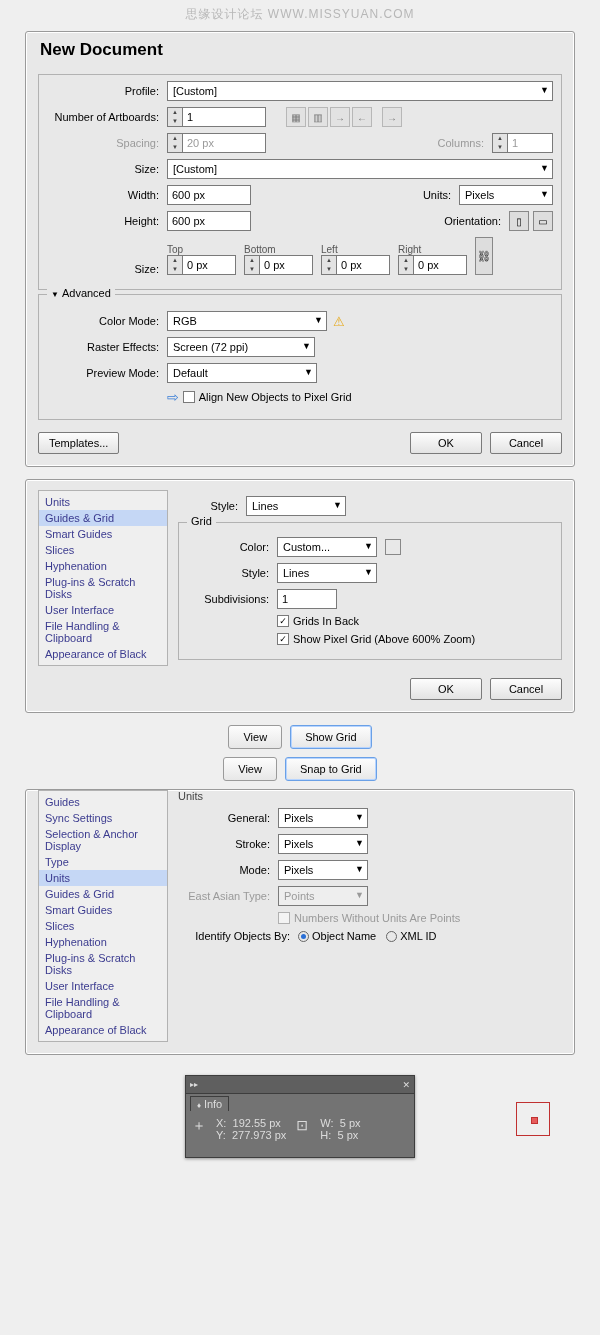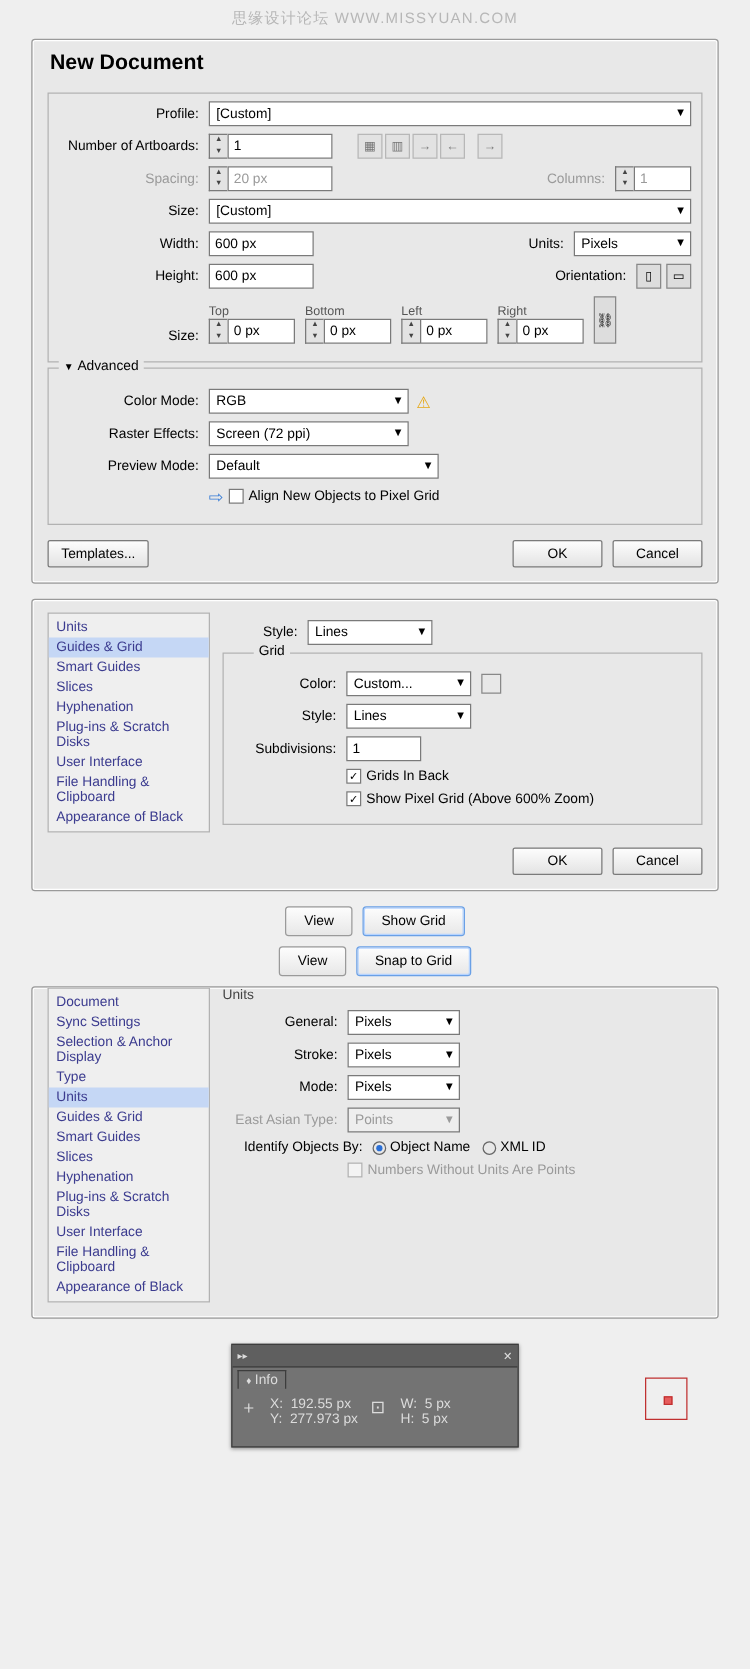--- a/index.html
+++ b/index.html
@@ -27,21 +27,21 @@
   .bleedhead { font-size:10px; color:#555; }
   .chk { width:12px; height:12px; border:1px solid #7a7a7a; background:#fff; display:inline-flex; align-items:center; justify-content:center; font-size:9px; margin-right:4px; }
   .btn { height:22px; min-width:72px; border:1px solid #7a7a7a; background:linear-gradient(#fdfdfd,#e3e3e3); border-radius:2px; text-align:center; line-height:20px; padding:0 10px; }
   .btngroup { display:flex; justify-content:flex-end; gap:8px; margin-top:12px; }
   .sidebar { width:130px; background:#efefef; border:1px solid #b2b2b2; padding:3px 0; font-size:11px; }
   .sidebar div { padding:2px 6px; color:#3b3b8f; }
   .sidebar div.sel { background:#c5d7f5; }
   .twopane { display:flex; gap:10px; }
   .rpane { flex:1; }
   .smallfield { border:1px solid #b2b2b2; padding:8px; margin:6px 0; position:relative; }
-  .smallfield .legend { top:-8px; left:24px; }
+  .smallfield .legend { top:-8px; left:8px; }
   .centerbtns { display:flex; justify-content:center; gap:8px; margin:8px 0; }
   .viewbtn { height:24px; padding:0 14px; border:1px solid #9a9a9a; background:linear-gradient(#fdfdfd,#e7e7e7); border-radius:3px; line-height:22px; }
   .viewbtn.blue { border:1px solid #6aa0e6; box-shadow:0 0 0 1px #b6d4ff inset; }
   .infopanel { width:230px; margin:20px 0 0 185px; background:#737373; border:1px solid #3d3d3d; color:#dcdcdc; font-size:11px; padding-bottom:10px; box-shadow:0 1px 3px rgba(0,0,0,.4);}
   .infopanel .titlebar { display:flex; align-items:center; background:#5f5f5f; border-bottom:1px solid #3d3d3d; height:18px; padding:0 4px; }
   .infopanel .titlebar .close { margin-left:auto; font-size:9px; }
   .infopanel .tab { display:inline-block; background:#737373; padding:1px 6px; border:1px solid #3d3d3d; border-bottom:none; font-size:10px; }
   .infopanel .body { display:flex; gap:10px; padding:6px; }
   .infopanel .sym { font-size:14px; width:14px; }
   .warn { color:#e6a817; font-size:13px; margin-left:6px;}
@@ -187,28 +187,28 @@
     <div class="row" style="margin-top:8px">
       <div class="lbl">Color Mode:</div>
       <div class="drop" style="width:160px">
           <span>RGB</span>
           <span class="caret">▼</span>
         </div>
       <span class="warn">⚠</span>
     </div>
     <div class="row">
       <div class="lbl">Raster Effects:</div>
-      <div class="drop" style="width:160px">
+      <div class="drop" style="width:148px">
           <span>Screen (72 ppi)</span>
           <span class="caret">▼</span>
         </div>
     </div>
     <div class="row">
       <div class="lbl">Preview Mode:</div>
-      <div class="drop" style="width:184px">
+      <div class="drop" style="width:150px">
           <span>Default</span>
           <span class="caret">▼</span>
         </div>
     </div>
     <div class="row">
       <div class="lbl"></div>
       <span class="arrowblue">⇨</span>
       <span class="chk"></span>
       <span>Align New Objects to Pixel Grid</span>
     </div>
@@ -290,21 +290,21 @@
   <div class="viewbtn blue">Show Grid</div>
 </div>
 <div class="centerbtns">
   <div class="viewbtn">View</div>
   <div class="viewbtn blue">Snap to Grid</div>
 </div>
 
 <div class="dialog">
   <div class="twopane">
     <div class="sidebar" id="side2">
-        <div>Document</div>
+        <div>Guides</div>
         <div>Sync Settings</div>
         <div>Selection &amp; Anchor Display</div>
         <div>Type</div>
         <div class="sel">Units</div>
         <div>Guides &amp; Grid</div>
         <div>Smart Guides</div>
         <div>Slices</div>
         <div>Hyphenation</div>
         <div>Plug-ins &amp; Scratch Disks</div>
         <div>User Interface</div>
@@ -335,32 +335,32 @@
           </div>
         </div>
       <div class="row">
           <div class="lbl dis" style="width:100px">East Asian Type:</div>
           <div class="drop dis" style="width:90px">
             <span>Points</span>
             <span class="caret">▼</span>
           </div>
         </div>
       <div class="row">
+          <div style="width:100px"></div>
+          <span class="chk" style="opacity:.5"></span>
+          <span style="color:#9a9a9a">Numbers Without Units Are Points</span>
+        </div>
+      <div class="row">
         <div class="lbl" style="width:120px">Identify Objects By:</div>
         <span class="radio on"></span>
           <span>Object Name</span>
         <span style="width:10px"></span>
         <span class="radio"></span>
           <span>XML ID</span>
       </div>
-      <div class="row">
-          <div style="width:100px"></div>
-          <span class="chk" style="opacity:.5"></span>
-          <span style="color:#9a9a9a">Numbers Without Units Are Points</span>
-        </div>
     </div>
   </div>
 </div>
 
 <div class="wrapper-bottom">
   <div class="infopanel">
     <div class="titlebar">
       <span style="font-size:8px;">▸▸</span>
       <span class="close">✕</span>
     </div>

